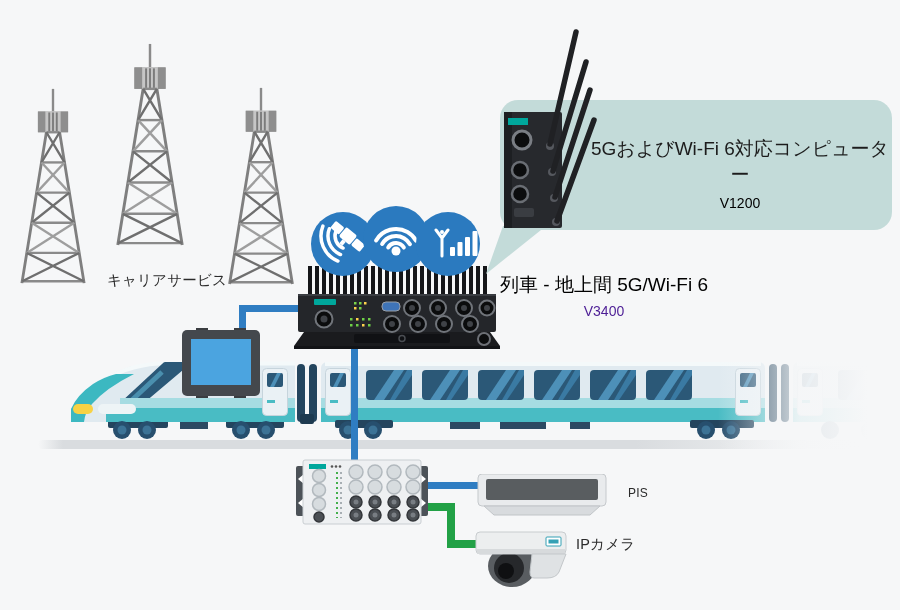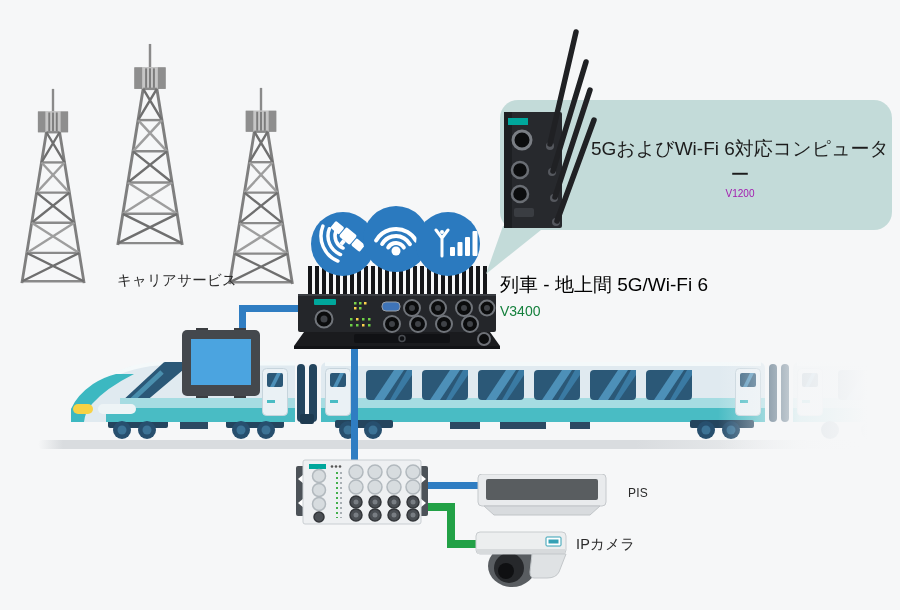--- a/index.html
+++ b/index.html
@@ -4,23 +4,23 @@
 <style>
   * { margin:0; padding:0; box-sizing:border-box; }
   html,body { width:900px; height:610px; }
   body { font-family:"Liberation Sans","DejaVu Sans",sans-serif; background:#f6f7f8; overflow:hidden; }
   .stage { position:relative; width:900px; height:610px; background:#f6f7f8; }
   .abs { position:absolute; }
   .label { color:#2b2b2b; font-size:14.5px; letter-spacing:.2px; }
   .callout { background:#c3dbd9; border-radius:18px; }
   .callout-text { position:absolute; left:88px; top:36px;text-align:center; }
   .callout-title { font-size:19px; color:#1c1c1c; font-weight:500; }
-  .callout-model { font-size:10px; color:#a21caf; }
+  .callout-model { font-size:14px; color:#000000; margin-top:7px; }
   .platform-text .t { font-size:19px; color:#000000; line-height:25px; font-weight:500; }
-  .platform-text .m { font-size:14px; color:#15803d; margin-top:6px; }
+  .platform-text .m { font-size:14px; color:#4c1d95; margin-top:6px;text-align:center; }
   .line { position:absolute; }
   .blue { background:#2f7dc2; }
   .green { background:#22a146; }
   .fade-right { background:linear-gradient(to right, rgba(246,247,248,0) 0%, rgba(246,247,248,.85) 45%, #f6f7f8 82%); }
 </style>
 </head>
 <body>
 
 <div class="stage">
 
@@ -47,21 +47,21 @@
         <path d="M17.6 112 L57.6 144 M52.4 112 L12.4 144" stroke="#6f6f6f" stroke-width="2.5"></path>
         <path d="M12.4 144 L62.8 176 M57.6 144 L7.2 176" stroke="#9e9e9e" stroke-width="2.5"></path>
         <path d="M7.2 176 L67.7 206 M62.8 176 L2.3 206" stroke="#6f6f6f" stroke-width="2.5"></path>
       </symbol>
     </defs>
     <use href="#tower" x="10" y="66" width="66" height="200"></use>
     <use href="#tower" x="103" y="22" width="74" height="205"></use>
     <use href="#tower" x="217" y="66" width="68" height="200"></use>
   </svg>
 
-  <div class="abs label" style="left:117px;top:271px">キャリアサービス</div>
+  <div class="abs label" style="left:107px;top:271px">キャリアサービス</div>
 
   <svg class="abs" style="left:30px;top:350px" width="860" height="110" viewBox="0 0 860 110">
     <defs>
       <linearGradient id="shGrad" x1="0" y1="0" x2="1" y2="0">
         <stop offset="0" stop-color="#d9dcdf" stop-opacity="0"></stop>
         <stop offset="0.03" stop-color="#d9dcdf"></stop>
         <stop offset="0.72" stop-color="#d9dcdf"></stop>
         <stop offset="1" stop-color="#d9dcdf" stop-opacity="0"></stop>
       </linearGradient>
       <symbol id="tw" viewBox="0 0 46 30">

